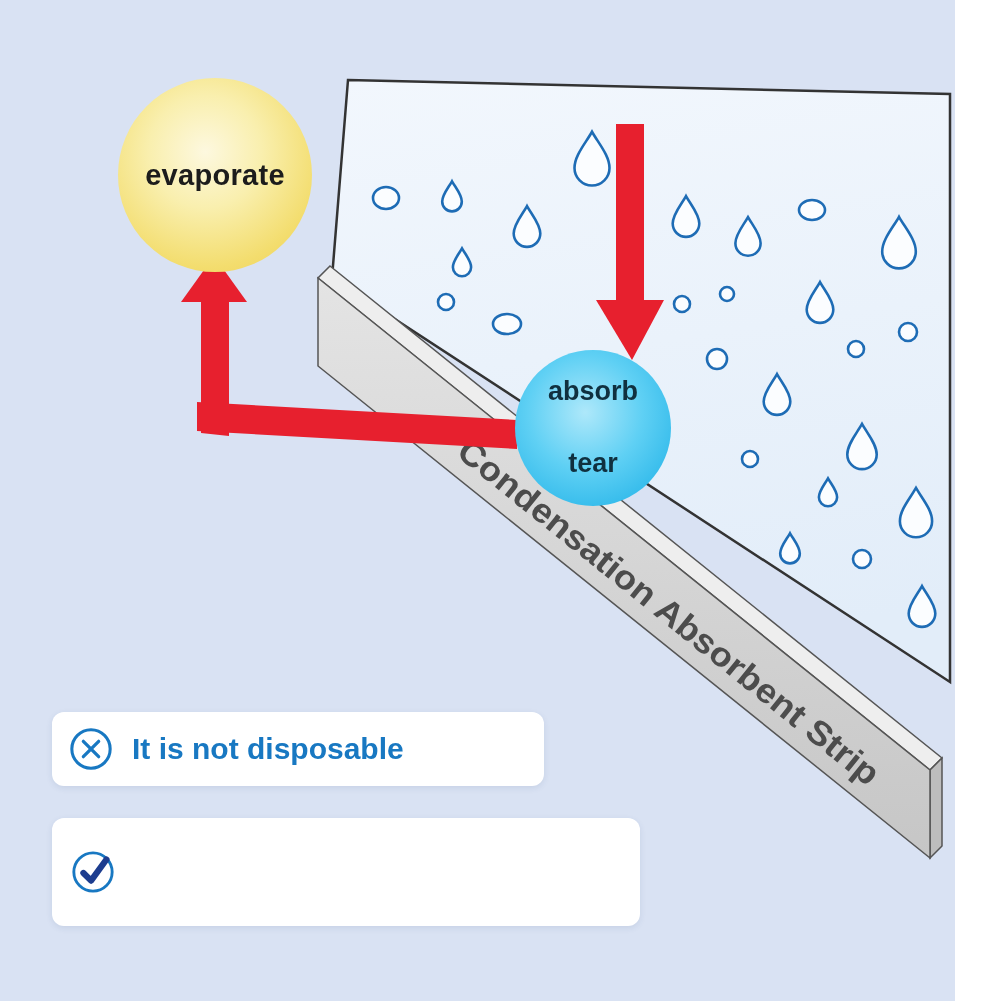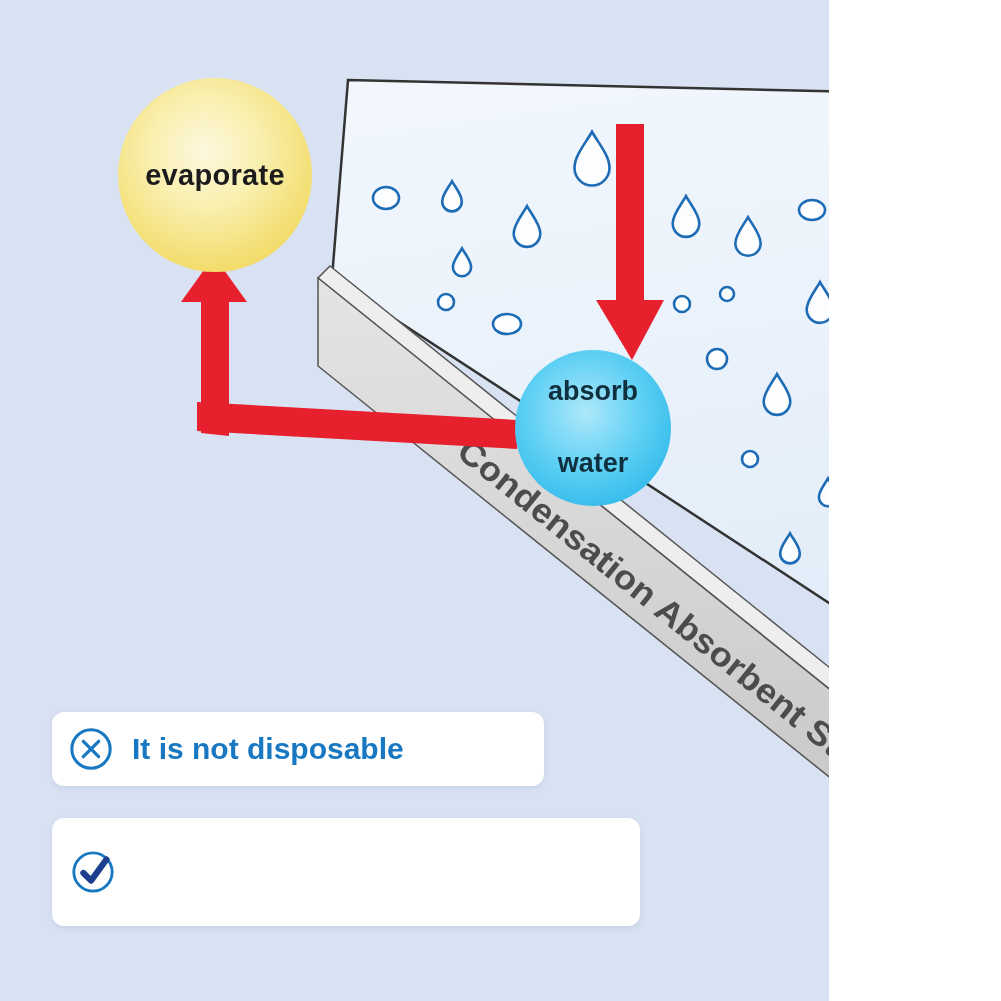--- a/index.html
+++ b/index.html
@@ -1,18 +1,18 @@
 <!DOCTYPE html>
 <html><head>
 <meta charset="utf-8">
 <style>
   html,body{margin:0;padding:0;}
   body{font-family:"Liberation Sans","DejaVu Sans",sans-serif;}
   .canvas{
-    position:relative;width:829px;height:1001px;overflow:hidden;
+    position:relative;width:955px;height:1001px;overflow:hidden;
     background:#d9e2f3;
   }
   .diagram-svg{position:absolute;left:0;top:0;z-index:1;}
   .bubble{
     position:absolute;z-index:2;border-radius:50%;
     display:flex;flex-direction:column;align-items:center;justify-content:center;
     text-align:center;font-weight:700;
   }
   .bubble-evaporate{
     left:118px;top:78px;width:194px;height:194px;
@@ -108,21 +108,21 @@
       <polygon points="181,302 247,302 214,256"></polygon>
     </g>
   </svg>
 
   <div class="bubble bubble-evaporate">
     <span>evaporate</span>
   </div>
 
   <div class="bubble bubble-absorb">
     <span>absorb</span>
-    <span>water</span>
+    <span>tear</span>
   </div>
 
 
   <div class="point point-1">
     <svg class="pt-icon" width="46" height="46" viewBox="0 0 48 48">
       <circle cx="24" cy="24" r="20" fill="none" stroke="#1878c2" stroke-width="3.2"></circle>
       <line x1="16" y1="16" x2="32" y2="32" stroke="#1878c2" stroke-width="3.4" stroke-linecap="round"></line>
       <line x1="32" y1="16" x2="16" y2="32" stroke="#1878c2" stroke-width="3.4" stroke-linecap="round"></line>
     </svg>
     <span class="txt">It is not disposable</span>

